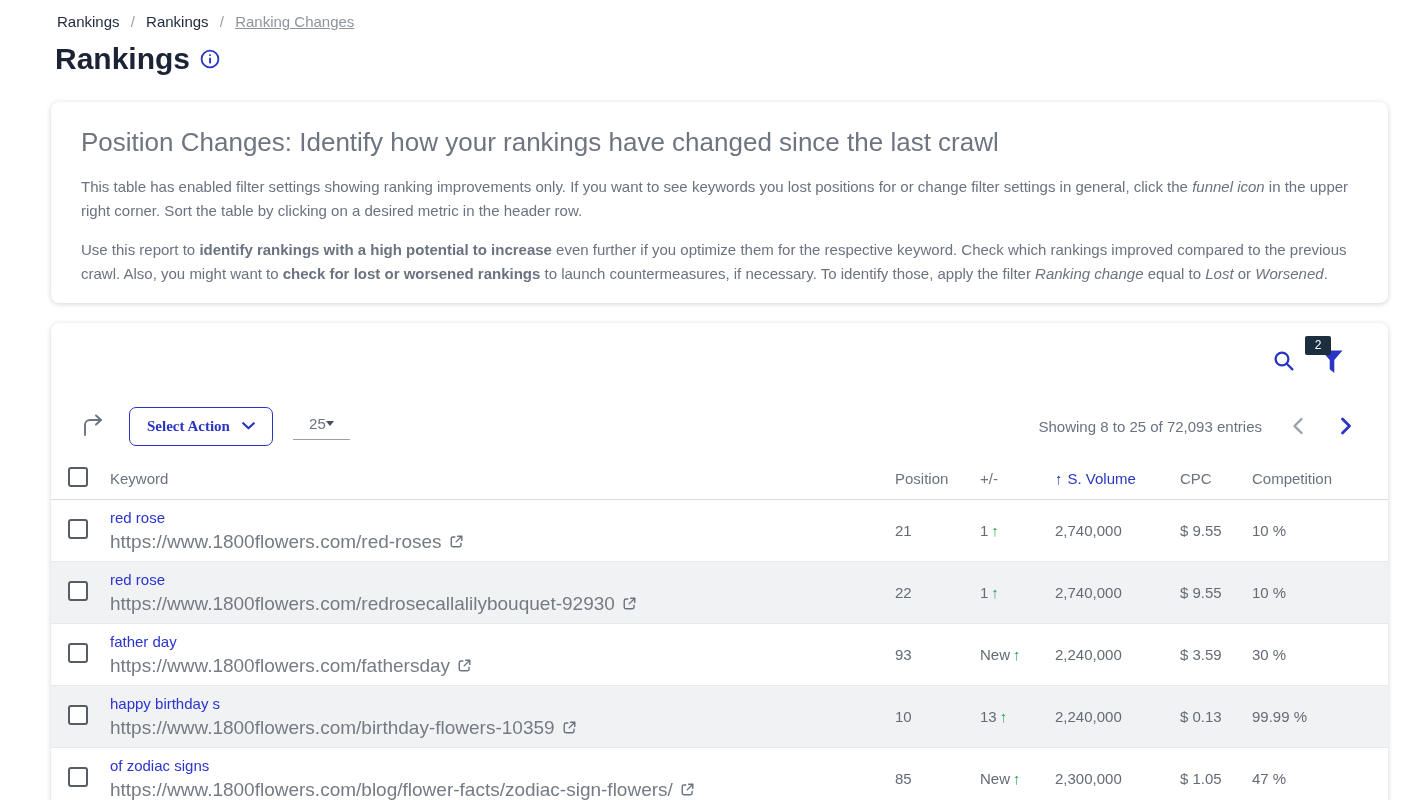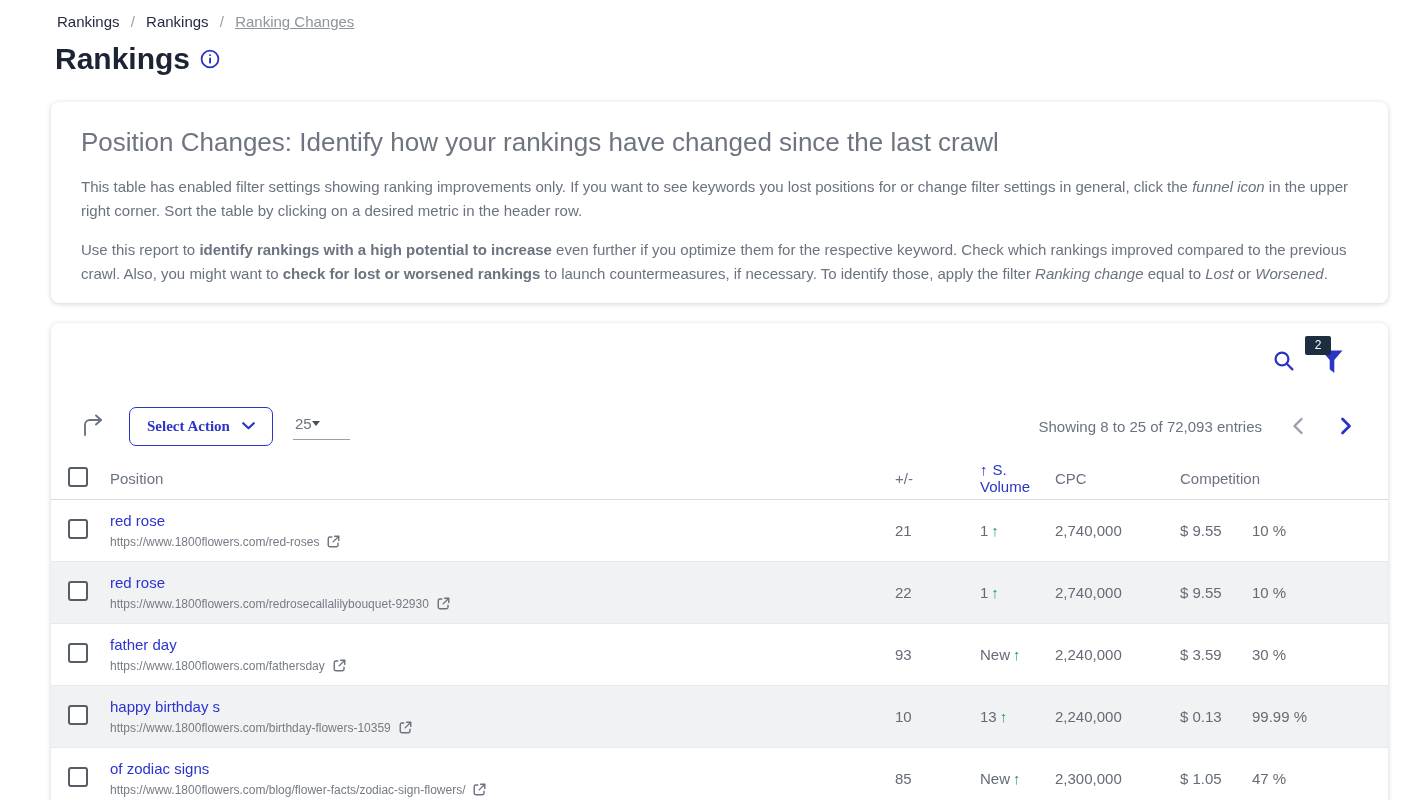--- a/index.html
+++ b/index.html
@@ -56,21 +56,21 @@
   .select-action {
     margin-left: 24px; height: 39px; padding: 0 17px;
     border: 1px solid #2a35c5; border-radius: 7px; background: #fff;
     color: #2a35c5; font-size: 15px; font-weight: 600;
     display: inline-flex; align-items: center; gap: 12px; cursor: pointer;
     font-family: Liberation Serif, serif;
   }
   .page-size {
     margin-left: 20px; width: 57px; padding: 2px 2px 7px 2px;
     border-bottom: 1px solid #9aa0a8; color: #6b7280; font-size: 15px;
-    display: inline-flex; align-items: center; justify-content: flex-start; cursor: pointer;
+    display: inline-flex; align-items: center; justify-content: center; cursor: pointer;
   }
   .caret-down {
     width: 0; height: 0; border-left: 4px solid transparent;
     border-right: 4px solid transparent; border-top: 5px solid #4a4f57;
   }
   .toolbar .spacer { flex: 1; }
   .showing-text { font-size: 15px; color: #6b7280; }
   .pager-btn { background: none; border: none; padding: 0; cursor: pointer; line-height: 0; }
   .pager-prev { margin-left: 30px; }
   .pager-next { margin-left: 36px; }
@@ -88,21 +88,21 @@
   .sort-arrow { margin-right: 5px; font-weight: 400; }
   .cell-check { padding-left: 17px; }
   .checkbox {
     display: inline-block; width: 20px; height: 20px;
     border: 2px solid #565d66; border-radius: 3px; background: #fff; cursor: pointer;
   }
   .trow { height: 62px; border-bottom: 1px solid #e7e9ec; font-size: 15px; color: #646b75; }
   .trow.alt { background: #f1f2f4; }
   .cell-keyword { padding-right: 12px; }
   .kw-link { display: block; color: #2b33cf; text-decoration: none; font-size: 15px; margin-bottom: 5px; cursor: pointer; }
-  .kw-url { display: flex; align-items: center; gap: 7px; font-size: 12px; color: #757b84; }
+  .kw-url { display: flex; align-items: center; gap: 7px; font-size: 19px; color: #757b84; }
   .chg { display: inline-flex; align-items: baseline; gap: 3px; }
   .up-arrow { color: #2aa45f; font-weight: 800; font-size: 15px; }
   svg { display: block; }
 </style>
 </head>
 <body>
 
 <div class="page">
 
   <nav class="breadcrumb">
@@ -187,20 +187,21 @@
           <path d="M2.5 2 L9.5 9 L2.5 16"></path>
         </svg>
       </button>
     </div>
 
     <div class="table">
       <div class="thead">
         <div class="cell-check">
           <span class="checkbox"></span>
         </div>
+        <div class="th">Keyword</div>
         <div class="th">Position</div>
         <div class="th">+/-</div>
         <div class="th th-volume"><span class="sort-arrow">↑</span><span>S. Volume</span></div>
         <div class="th">CPC</div>
         <div class="th">Competition</div>
       </div>
       <div>
   <div class="trow">
     <div class="cell-check">
       <span class="checkbox"></span>

